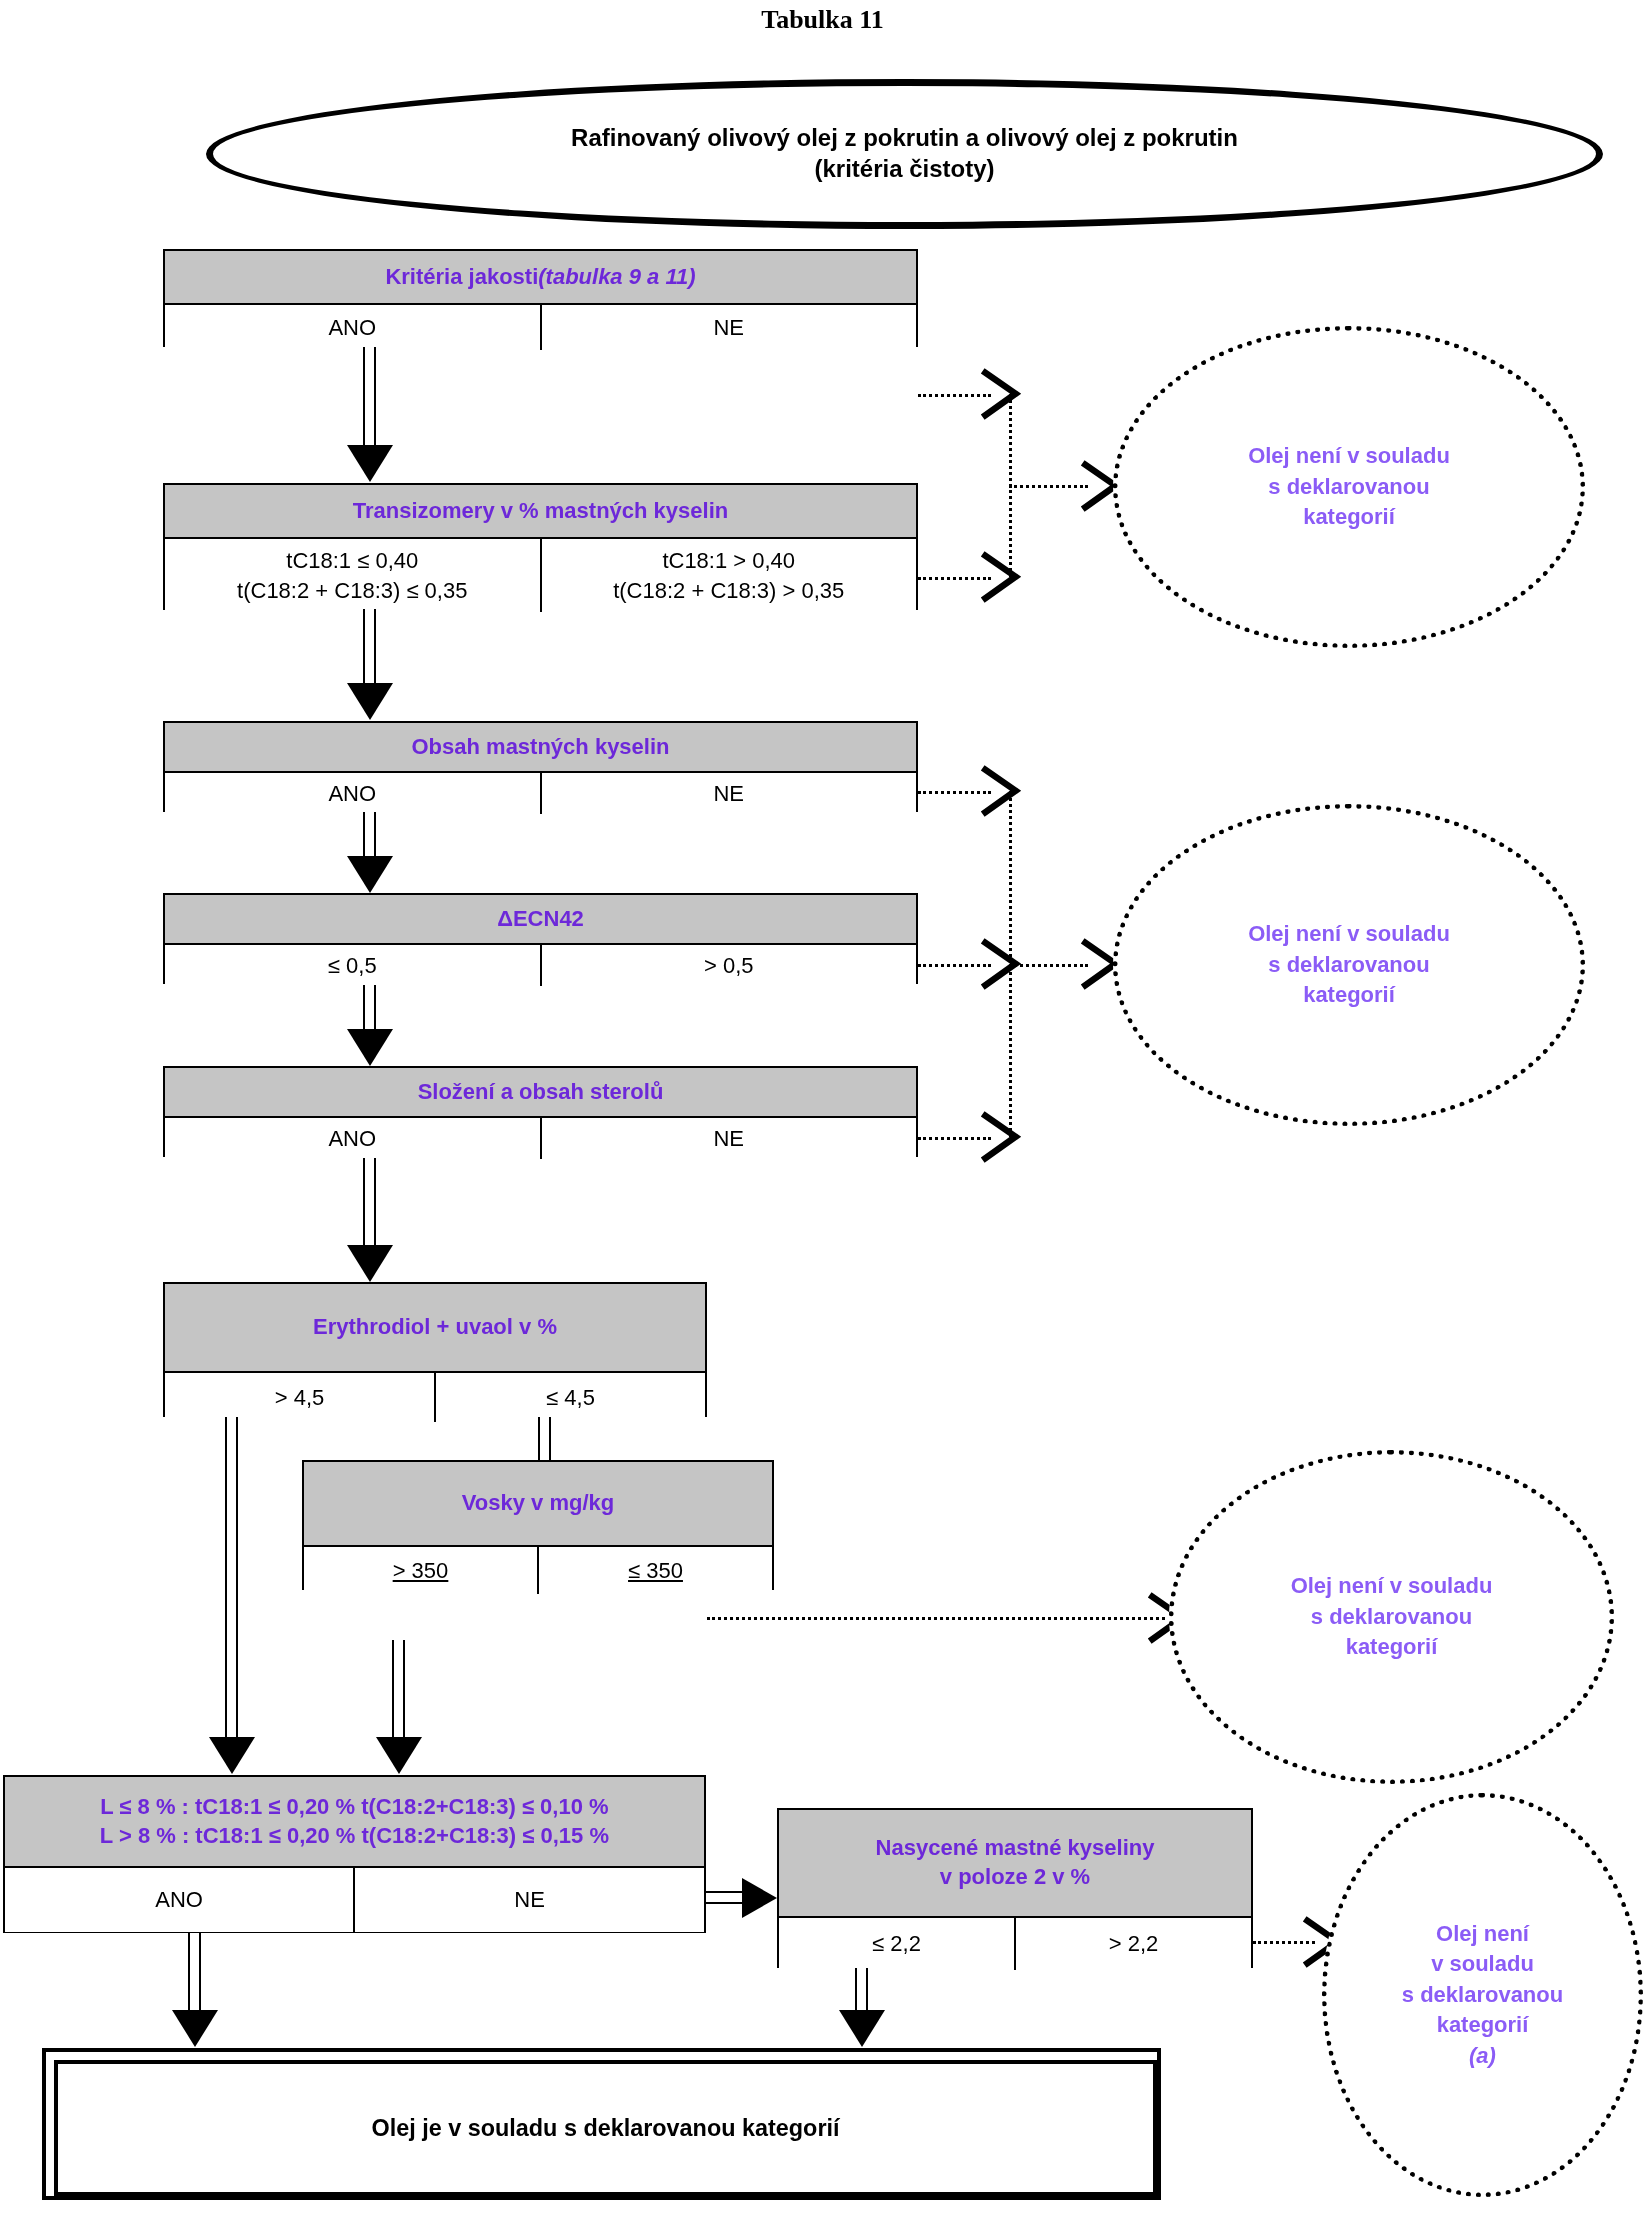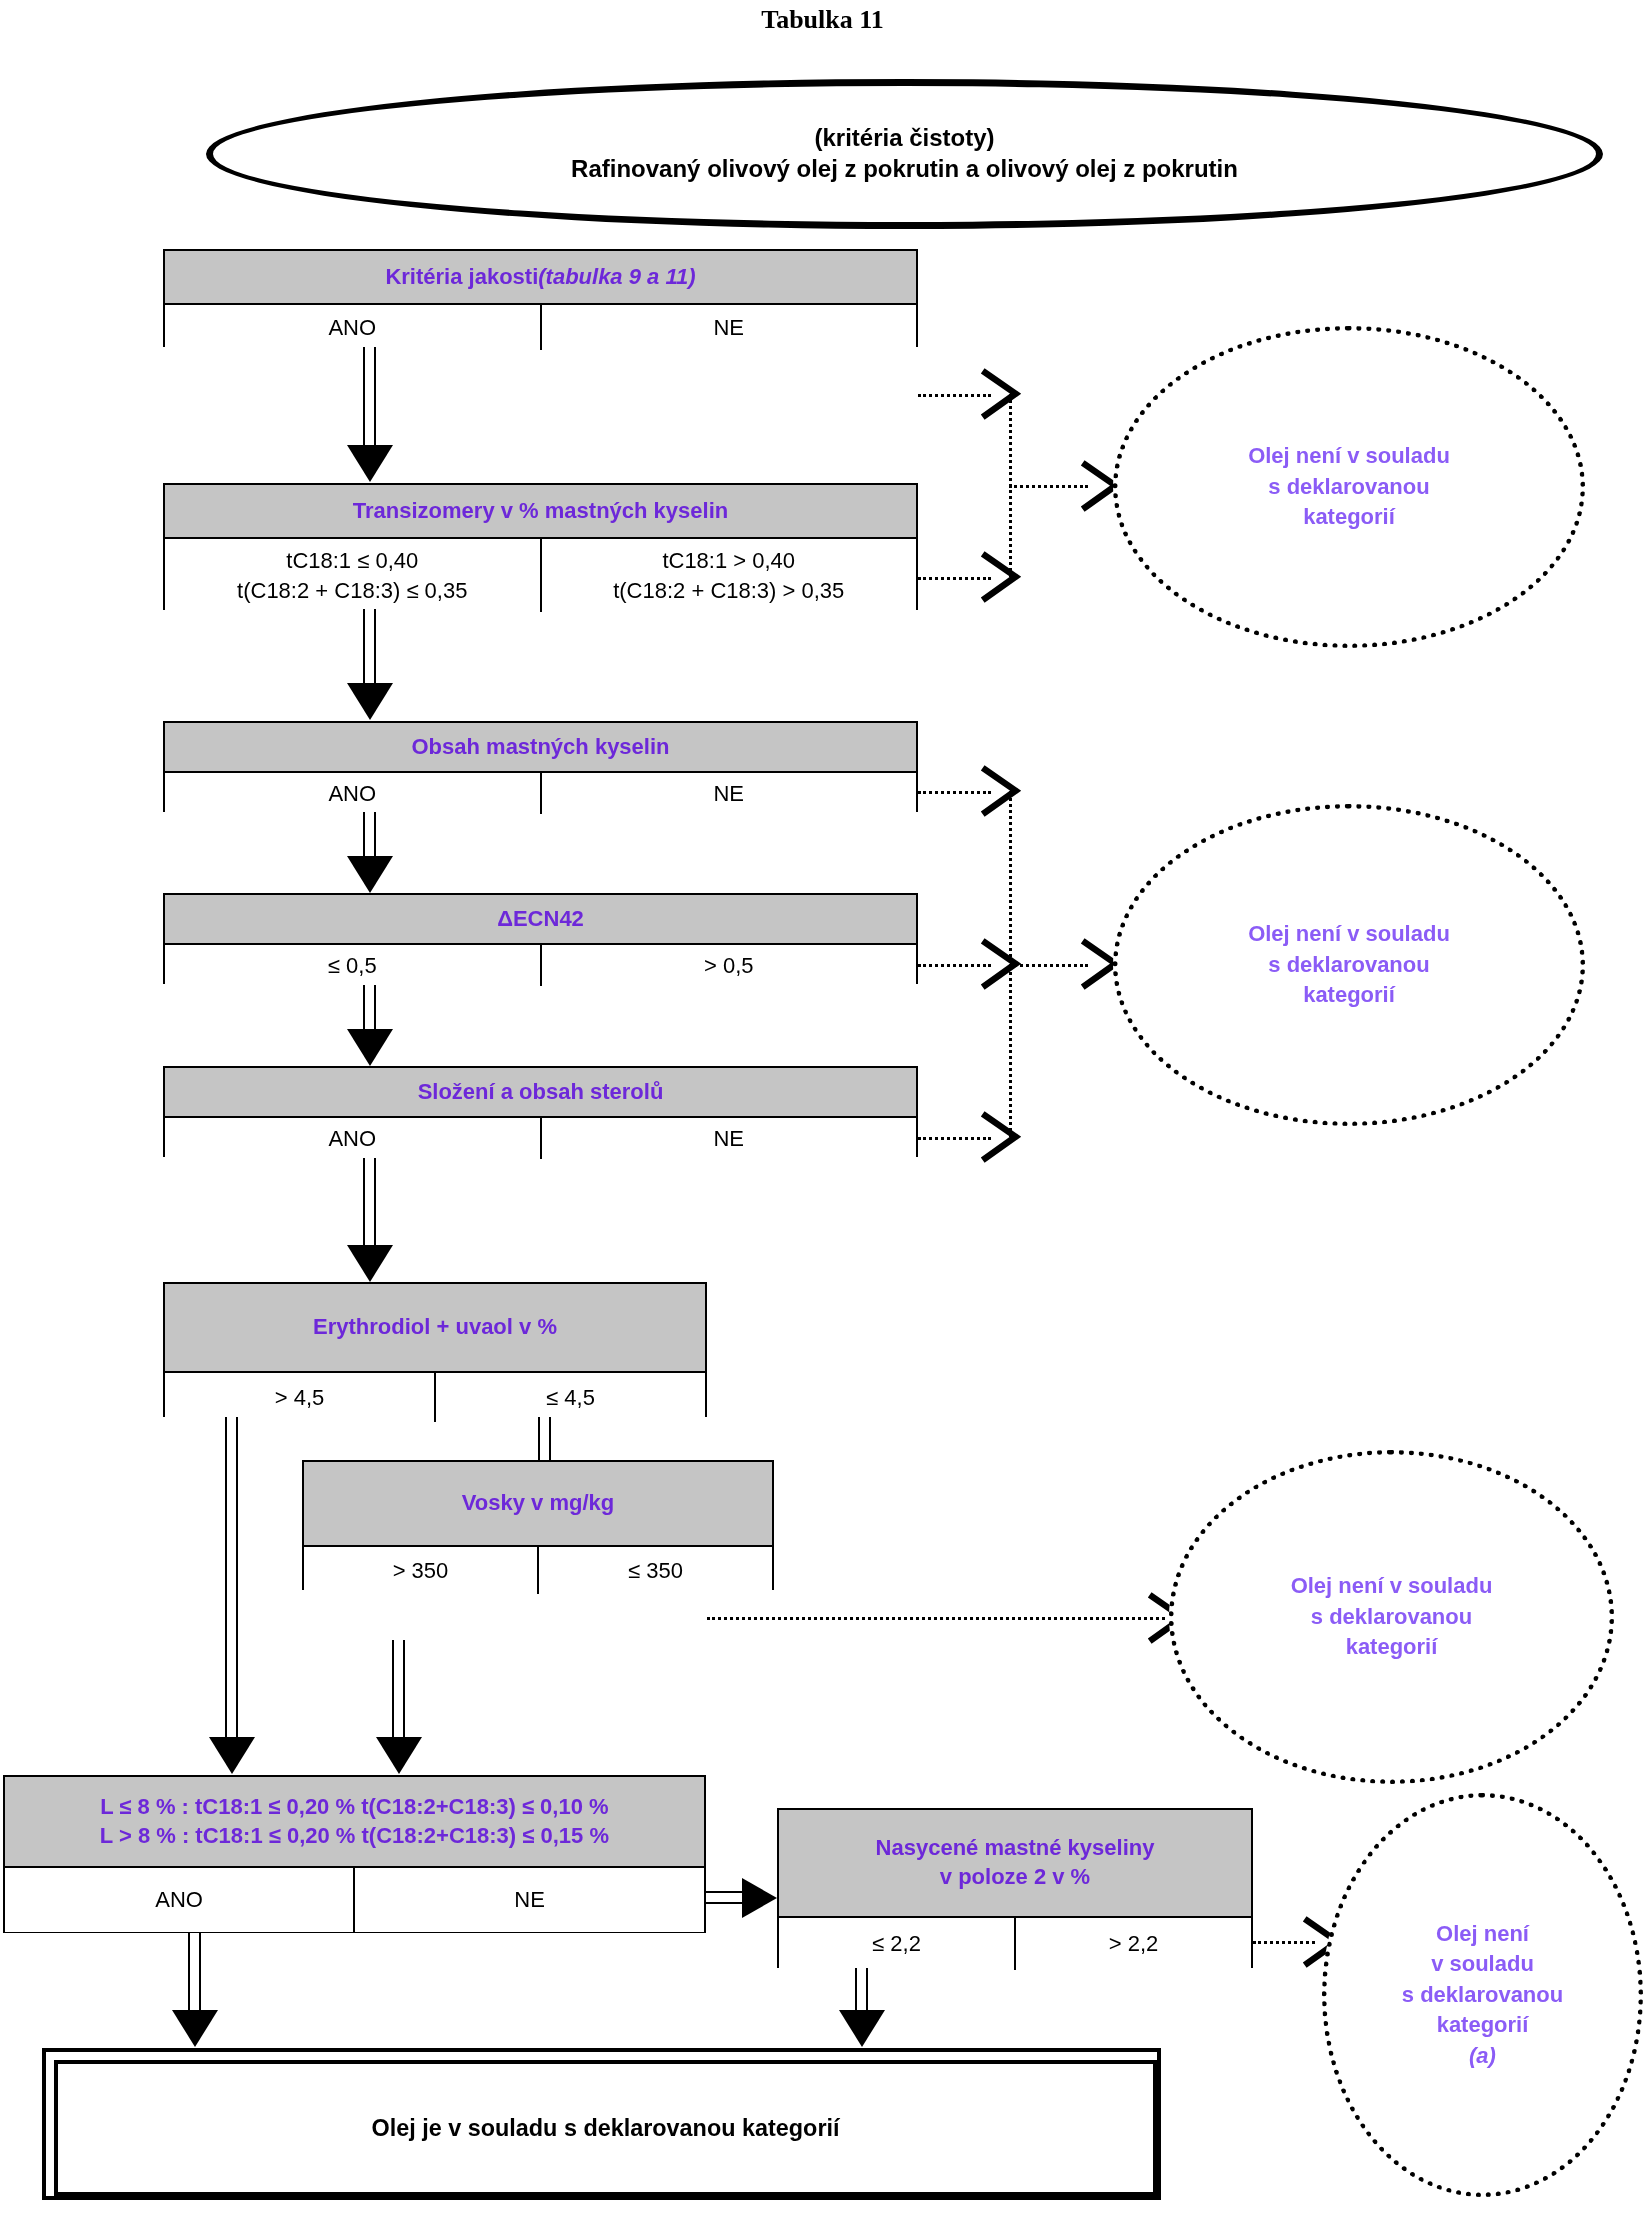--- a/index.html
+++ b/index.html
@@ -87,22 +87,22 @@
 </style>
 </head>
 <body>
 
 <div id="page">
 
   <div class="abs" id="doc-title">Tabulka 11</div>
 
   <div class="abs" id="start-ellipse">
     <div class="txt">
+      <div>Rafinovaný olivový olej z pokrutin a olivový olej z pokrutin</div>
       <div>(kritéria čistoty)</div>
-      <div>Rafinovaný olivový olej z pokrutin a olivový olej z pokrutin</div>
     </div>
   </div>
 
   <div class="abs dbox" style="left:163px;top:249px;width:755px;height:98px;">
     <div class="hdr" style="height:52px;">
       <span>Kritéria jakosti </span>
         <i>(tabulka 9 a 11)</i>
     </div>
     <div class="opts" style="height:45px;">
       <div class="opt left">ANO</div>
@@ -194,21 +194,21 @@
 
   <div class="abs arrow-down" style="left:208px;top:1417px;width:47px;height:357px;">
     <div class="vconn" style="height:320px;"></div>
       <div class="vhead"></div>
   </div>
 
   <div class="abs dbox" style="left:302px;top:1460px;width:472px;height:130px;">
     <div class="hdr" style="height:83px;">
       <span>Vosky v mg/kg</span>
     </div>
-    <div class="opts" style="height:47px;">
+    <div class="opts" style="height:47px;text-decoration:underline;">
       <div class="opt left">&gt; 350</div>
       <div class="opt">≤ 350</div>
     </div>
   </div>
 
   <div class="abs arrow-down" style="left:375px;top:1640px;width:47px;height:134px;">
     <div class="vconn" style="height:97px;"></div>
       <div class="vhead"></div>
   </div>
 

